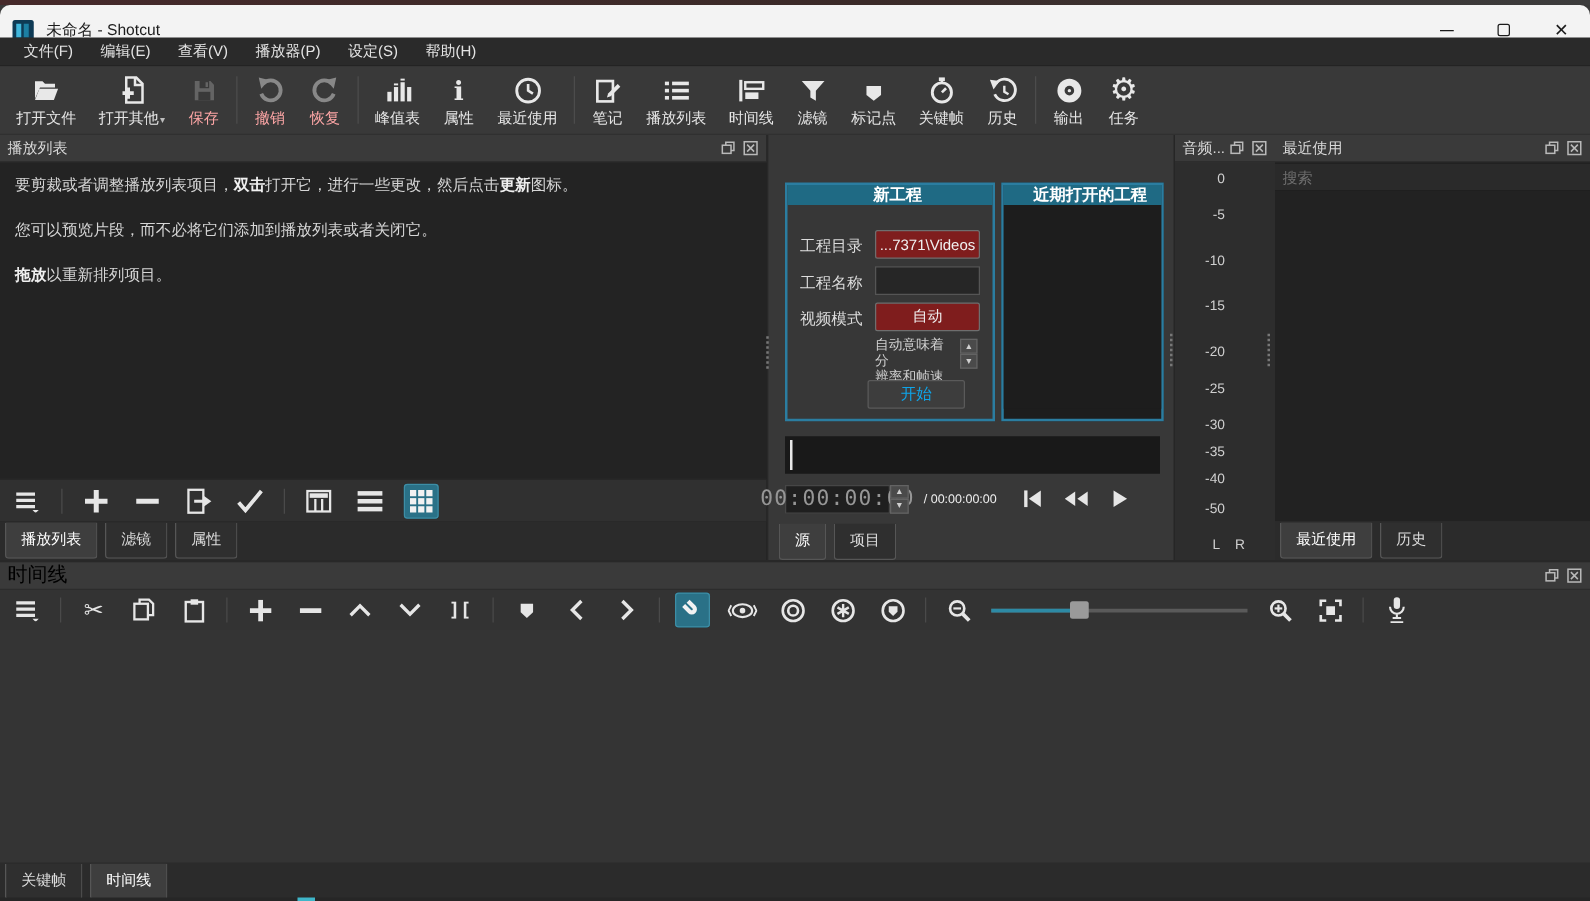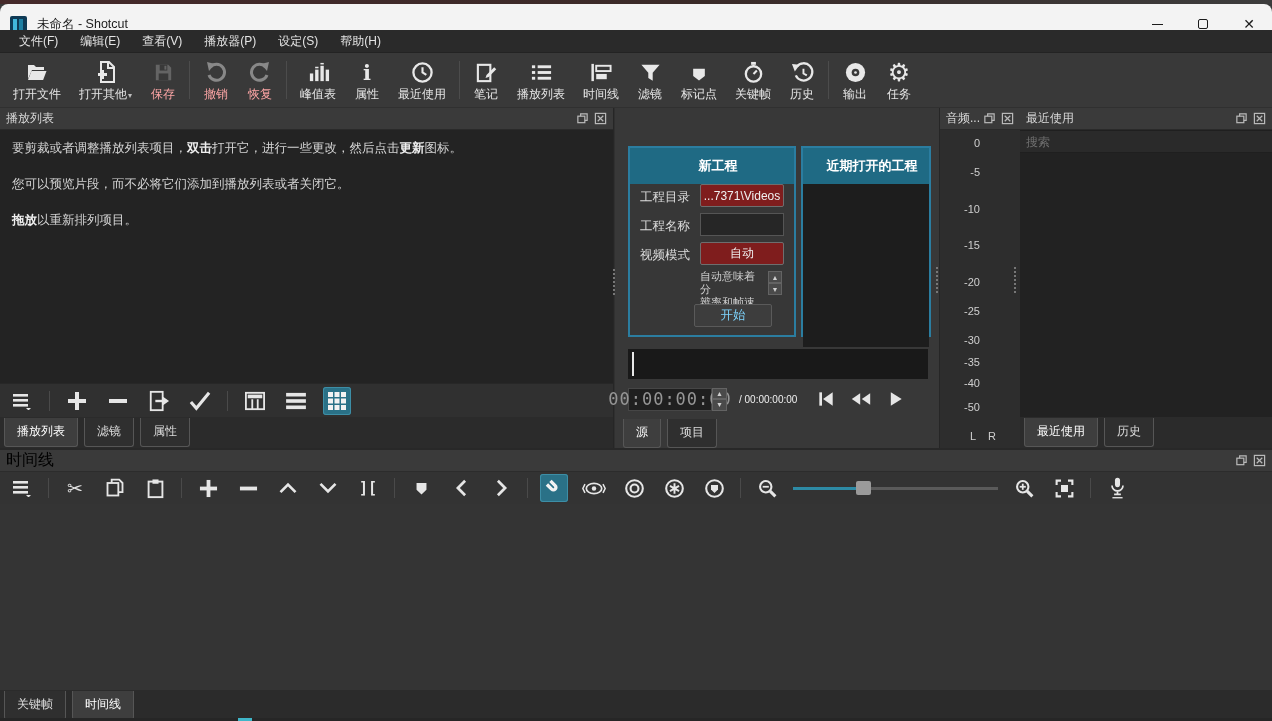--- a/index.html
+++ b/index.html
@@ -76,27 +76,27 @@
   .tab.active { background:#3e3e3e; color:#fff; }
   .iconbtn { width:28px; height:28px; display:flex; align-items:center; justify-content:center; border-radius:3px; }
   .iconbtn.selected { background:#2a7187; box-shadow:0 0 0 1px #3d8ea6 inset; }
   .vsep { width:1px; height:20px; background:#4a4a4a; }
 
   
   .center { position:absolute; left:615px; top:1px; width:324px; height:340px; background:#383838; }
   .dlg { position:absolute; top:38px; border:2px solid #2b7da0; background:#373737; }
   .dlg-left { left:13px; width:168px; height:191px; }
   .dlg-right { left:186px; width:130px; height:191px; background:#1d1d1d; }
-  .dlg-head { height:36px; background:#1f6a84; color:#fff; font-weight:bold; font-size:13px;
+  .dlg-head { height:16px; background:#1f6a84; color:#fff; font-weight:bold; font-size:13px;
     display:flex; align-items:center; justify-content:center;padding-left:12px; }
   .frm-label { position:absolute; left:10px; font-size:12.5px; color:#dcdcdc; }
   .frm-ctl { position:absolute; left:70px; width:84px; height:23px; font-size:12px; }
   .btn { background:#7f1d1d; border:1px solid #6e6e6e; color:#f0f0f0; border-radius:2px;
     display:flex; align-items:center; justify-content:center; }
-  .btn.disabled { background:#3d3d3d; border-color:#5a5a5a; color:#7dd3fc; }
+  .btn.disabled { background:#3d3d3d; border-color:#5a5a5a; color:#0ea5e9; }
   .txtinput { background:#262626; border:1px solid #555; }
   .hint { position:absolute; left:70px; top:122px; width:64px; font-size:11px; line-height:13px; color:#d0d0d0; }
   .spinner { position:absolute; left:138px; top:123px; width:14px; }
   .spin-b { width:14px; height:12px; background:#4a4a4a; border:1px solid #636363; color:#d0d0d0;
     font-size:7px; display:flex; align-items:center; justify-content:center; }
   .scrubber { position:absolute; left:13px; top:241px; width:300px; height:30px; background:#191919; }
   .playhead { position:absolute; left:4px; top:3px; width:2px; height:24px; background:#e8e8e8; }
   .transport { position:absolute; left:13px; top:279px; width:311px; height:24px; display:flex; align-items:center; }
   .tc-box { width:84px; height:23px; background:#1f1f1f; border:1px solid #464646;
     color:#969696; font-family:"DejaVu Sans Mono", monospace; font-size:17px;

